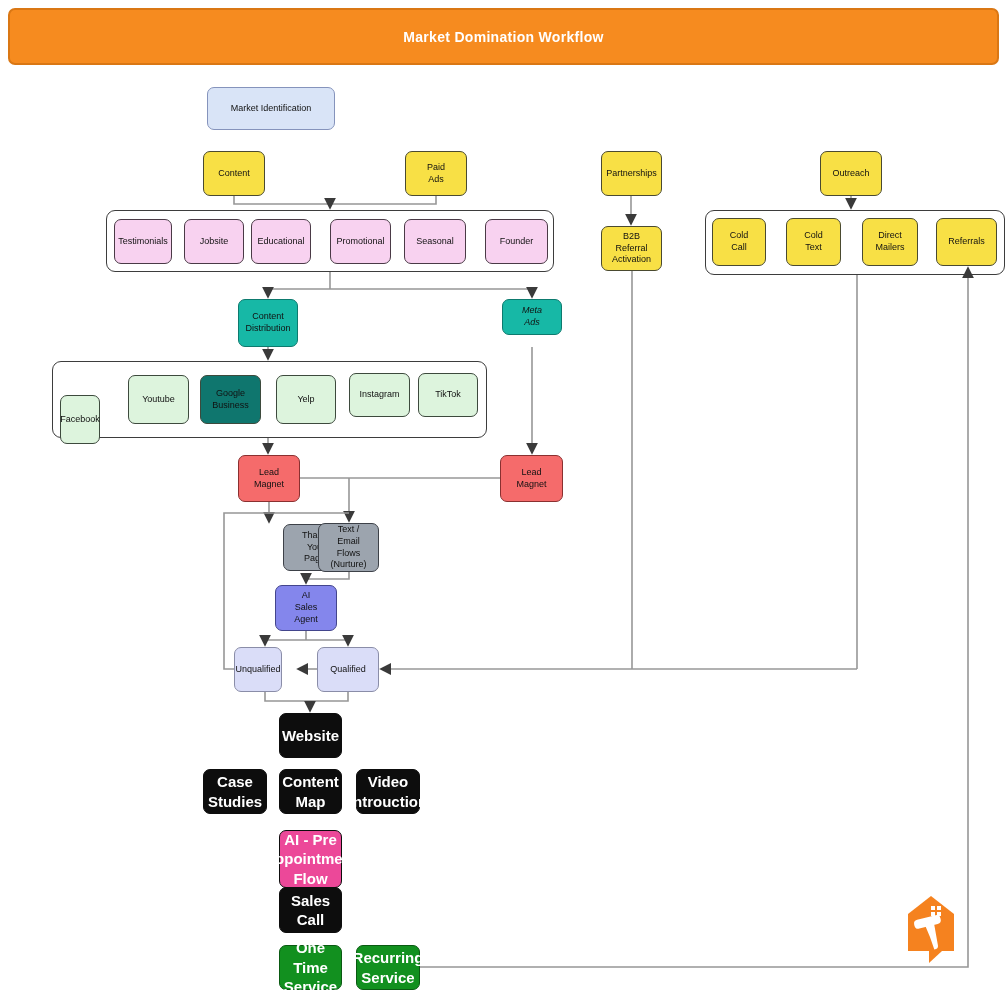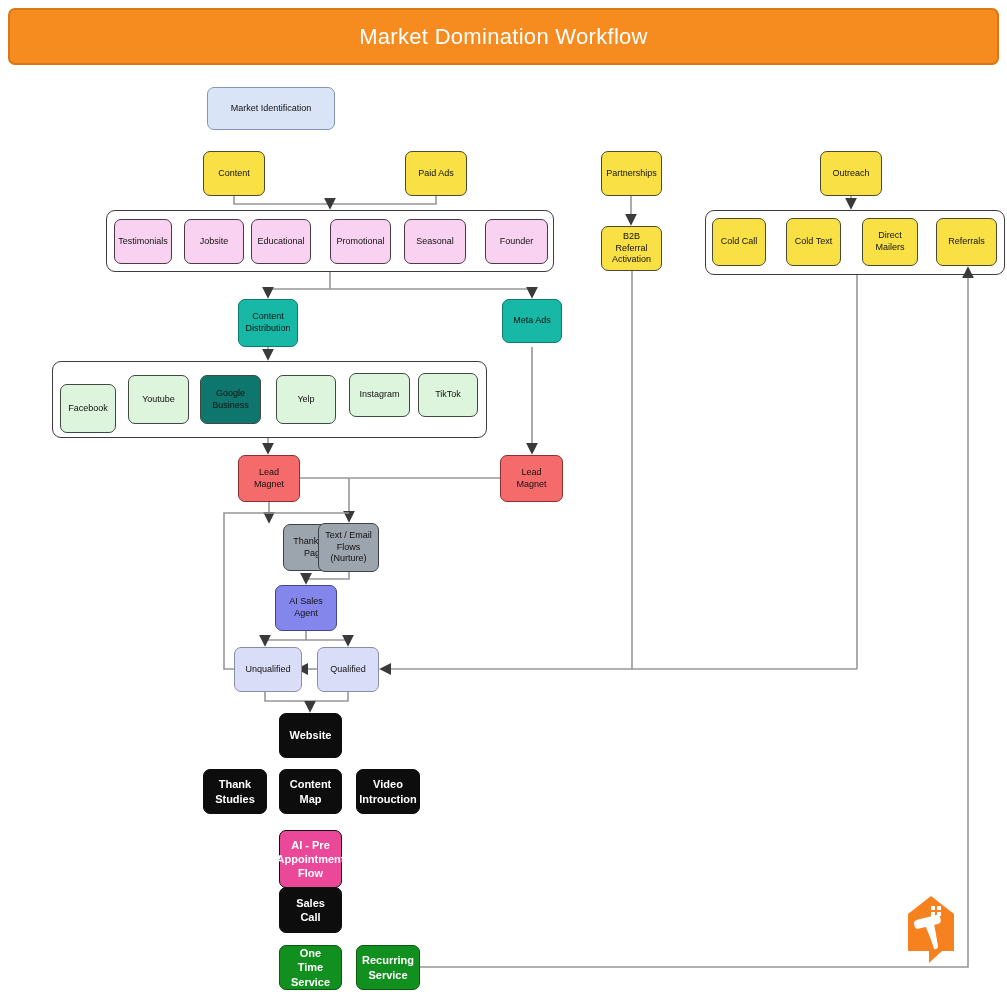--- a/index.html
+++ b/index.html
@@ -4,29 +4,29 @@
 <style>
   html,body{margin:0;padding:0;background:#fff;}
   .canvas{
     position:relative;width:1007px;height:992px;background:#ffffff;overflow:hidden;
     font-family:"Liberation Sans", sans-serif;
   }
   .banner{
     position:absolute;left:8px;top:8px;width:987px;height:53px;
     border-radius:7px;display:flex;align-items:center;justify-content:center;
   }
-  .banner-title{color:#fff;font-size:22px;font-weight:normal;letter-spacing:.3px;}
+  .banner-title{color:#fff;font-size:14px;font-weight:bold;letter-spacing:.3px;}
   .container-box{position:absolute;background:#ffffff;border:1.5px solid #3d3d3d;border-radius:9px;box-sizing:border-box;}
   .edges{position:absolute;left:0;top:0;pointer-events:none;}
   .node{
     position:absolute;border:1.5px solid #3d3d3d;border-radius:7px;box-sizing:border-box;
     display:flex;align-items:center;justify-content:center;text-align:center;
-    font-size:9px;line-height:1.3;padding:6px;color:#111;
+    font-size:9px;line-height:1.3;padding:16px;color:#111;
   }
-  .node.bold{font-weight:bold;font-size:11px;}
+  .node.bold{font-weight:bold;font-size:15px;}
   .logo{position:absolute;left:902px;top:895px;width:58px;height:70px;}
 </style>
 </head>
 <body>
 
 <div class="canvas">
   <div class="banner" id="banner" style="background: rgb(246, 139, 31); border: 2.5px solid rgb(218, 119, 20);">
     <span class="banner-title" style="color: rgb(255, 255, 255);">Market Domination Workflow</span>
   </div>
 
@@ -117,24 +117,24 @@
       </div>
       <div class="node" style="left: 862px; top: 218px; width: 56px; height: 48px; background: rgb(248, 224, 69); border-color: rgb(74, 74, 48); color: rgb(17, 17, 17);">
         <span>Direct Mailers</span>
       </div>
       <div class="node" style="left: 936px; top: 218px; width: 61px; height: 48px; background: rgb(248, 224, 69); border-color: rgb(74, 74, 48); color: rgb(17, 17, 17);">
         <span>Referrals</span>
       </div>
       <div class="node" style="left: 238px; top: 299px; width: 60px; height: 48px; background: rgb(23, 184, 166); border-color: rgb(13, 122, 110); color: rgb(17, 17, 17);">
         <span>Content Distribution</span>
       </div>
-      <div class="node" style="left: 502px; top: 299px; width: 60px; height: 44px; background: rgb(23, 184, 166); border-color: rgb(13, 122, 110); color: rgb(17, 17, 17);">
+      <div class="node" style="left: 502px; top: 299px; width: 60px; height: 36px; background: rgb(23, 184, 166); border-color: rgb(13, 122, 110); color: rgb(17, 17, 17); font-style: italic;">
         <span>Meta Ads</span>
       </div>
-      <div class="node" style="left: 60px; top: 384px; width: 56px; height: 49px; background: rgb(221, 244, 221); border-color: rgb(61, 74, 61); color: rgb(17, 17, 17);">
+      <div class="node" style="left: 60px; top: 395px; width: 40px; height: 49px; background: rgb(221, 244, 221); border-color: rgb(61, 74, 61); color: rgb(17, 17, 17);">
         <span>Facebook</span>
       </div>
       <div class="node" style="left: 128px; top: 375px; width: 61px; height: 49px; background: rgb(221, 244, 221); border-color: rgb(61, 74, 61); color: rgb(17, 17, 17);">
         <span>Youtube</span>
       </div>
       <div class="node" style="left: 200px; top: 375px; width: 61px; height: 49px; background: #0f766e; border-color: rgb(61, 74, 61); color: rgb(17, 17, 17);">
         <span>Google Business</span>
       </div>
       <div class="node" style="left: 276px; top: 375px; width: 60px; height: 49px; background: rgb(221, 244, 221); border-color: rgb(61, 74, 61); color: rgb(17, 17, 17);">
         <span>Yelp</span>
@@ -153,31 +153,31 @@
       </div>
       <div class="node" style="left: 237px; top: 524px; width: 63px; height: 47px; background: rgb(156, 164, 174); border-color: rgb(61, 65, 72); color: rgb(17, 17, 17); margin-left: 46px;">
         <span>Thank You Page</span>
       </div>
       <div class="node" style="left: 318px; top: 523px; width: 61px; height: 49px; background: rgb(156, 164, 174); border-color: rgb(61, 65, 72); color: rgb(17, 17, 17);">
         <span>Text / Email Flows (Nurture)</span>
       </div>
       <div class="node" style="left: 275px; top: 585px; width: 62px; height: 46px; background: rgb(132, 134, 236); border-color: rgb(67, 69, 140); color: rgb(17, 17, 17);">
         <span>AI Sales Agent</span>
       </div>
-      <div class="node" style="left: 234px; top: 647px; width: 68px; height: 45px; background: rgb(218, 221, 248); border-color: rgb(138, 141, 168); color: rgb(17, 17, 17);">
+      <div class="node" style="left: 234px; top: 647px; width: 48px; height: 45px; background: rgb(218, 221, 248); border-color: rgb(138, 141, 168); color: rgb(17, 17, 17);">
         <span>Unqualified</span>
       </div>
       <div class="node" style="left: 317px; top: 647px; width: 62px; height: 45px; background: rgb(218, 221, 248); border-color: rgb(138, 141, 168); color: rgb(17, 17, 17);">
         <span>Qualified</span>
       </div>
       <div class="node bold" style="left: 279px; top: 713px; width: 63px; height: 45px; background: rgb(13, 13, 13); border-color: rgb(13, 13, 13); color: rgb(255, 255, 255);">
         <span>Website</span>
       </div>
       <div class="node bold" style="left: 203px; top: 769px; width: 64px; height: 45px; background: rgb(13, 13, 13); border-color: rgb(13, 13, 13); color: rgb(255, 255, 255);">
-        <span>Thank Studies</span>
+        <span>Case Studies</span>
       </div>
       <div class="node bold" style="left: 279px; top: 769px; width: 63px; height: 45px; background: rgb(13, 13, 13); border-color: rgb(13, 13, 13); color: rgb(255, 255, 255);">
         <span>Content Map</span>
       </div>
       <div class="node bold" style="left: 356px; top: 769px; width: 64px; height: 45px; background: rgb(13, 13, 13); border-color: rgb(13, 13, 13); color: rgb(255, 255, 255);">
         <span>Video Introuction</span>
       </div>
       <div class="node bold" style="left: 279px; top: 830px; width: 63px; height: 58px; background: #ec4899; border-color: rgb(13, 13, 13); color: rgb(255, 255, 255);">
         <span>AI - Pre Appointment Flow</span>
       </div>

